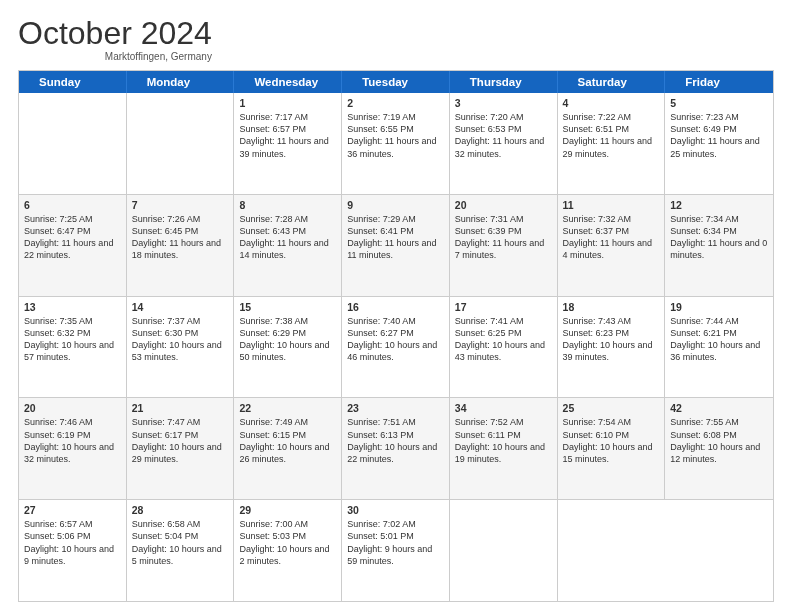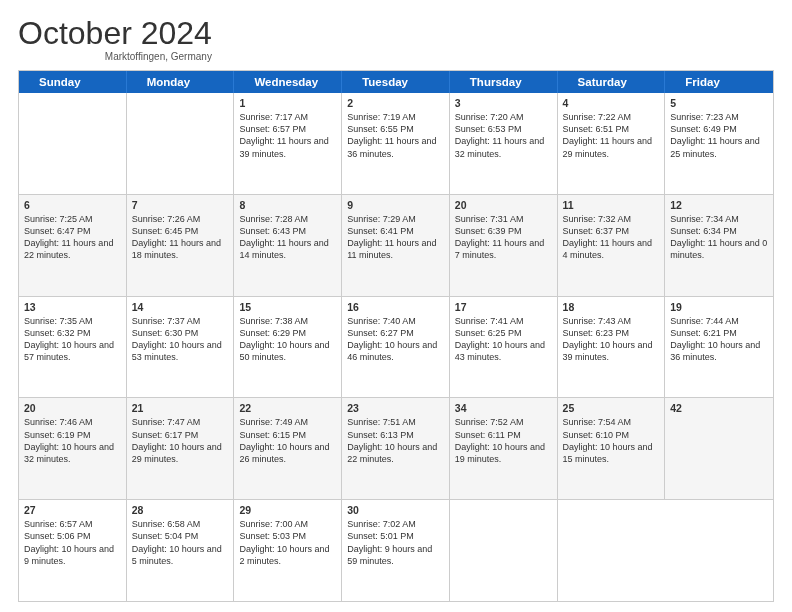--- a/index.html
+++ b/index.html
@@ -228,20 +228,21 @@
           <div class="cal-cell alt-row">
             <span class="day-num">34</span>
             <div class="cell-text">Sunrise: 7:52 AM<br>Sunset: 6:11 PM<br>Daylight: 10 hours and 19 minutes.</div>
           </div>
           <div class="cal-cell alt-row">
             <span class="day-num">25</span>
             <div class="cell-text">Sunrise: 7:54 AM<br>Sunset: 6:10 PM<br>Daylight: 10 hours and 15 minutes.</div>
           </div>
           <div class="cal-cell alt-row">
             <span class="day-num">42</span>
+            <div class="cell-text">Sunrise: 7:55 AM<br>Sunset: 6:08 PM<br>Daylight: 10 hours and 12 minutes.</div>
           </div>
         </div>
         <div class="cal-row">
           <div class="cal-cell">
             <span class="day-num">27</span>
             <div class="cell-text">Sunrise: 6:57 AM<br>Sunset: 5:06 PM<br>Daylight: 10 hours and 9 minutes.</div>
           </div>
           <div class="cal-cell">
             <span class="day-num">28</span>
             <div class="cell-text">Sunrise: 6:58 AM<br>Sunset: 5:04 PM<br>Daylight: 10 hours and 5 minutes.</div>

